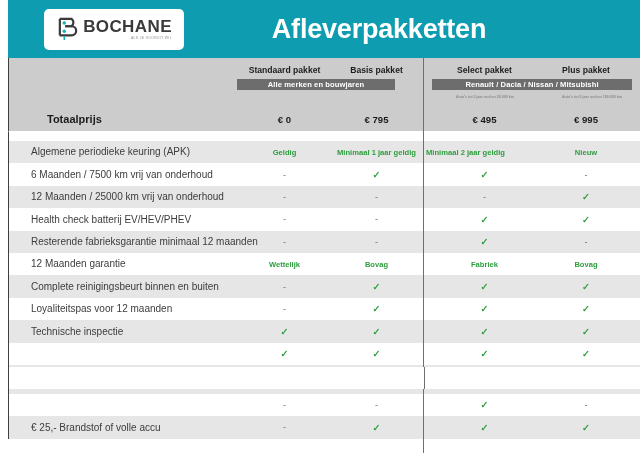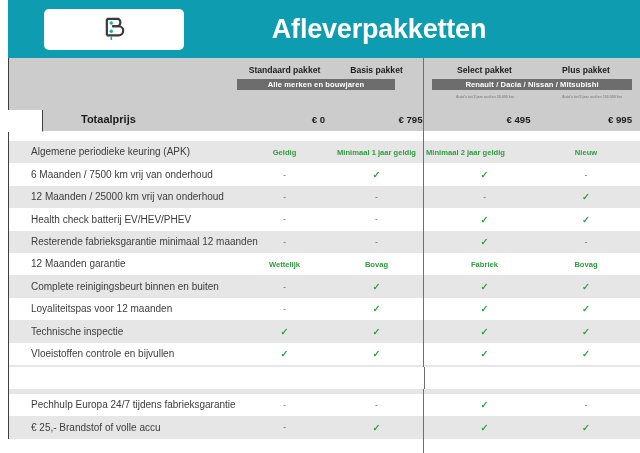--- a/index.html
+++ b/index.html
@@ -68,21 +68,21 @@
   }
   .subnote{
     position:absolute;top:35px;height:8px;
     font-size:3.6px;color:#8a8a8a;font-weight:bold;
     display:flex;align-items:center;justify-content:center;
     white-space:nowrap;
   }
 
   .totalrow{
     position:relative;height:21px;background:#cccccc;
-    border-left:1px solid #3f3f3f;border-bottom:1px solid #ffffff;margin-left:34px;
+    border-left:1px solid #3f3f3f;border-bottom:1px solid #ffffff;
   }
   .total-label{
     position:absolute;left:38px;top:3px;
     font-size:11px;font-weight:bold;color:#1b1b1b;
   }
   .total-val{
     position:absolute;top:4px;
     font-size:9.6px;font-weight:bold;color:#1b1b1b;text-align:center;
   }
 
@@ -132,20 +132,24 @@
     <div class="logo-box">
       <div class="logo-inner">
         <svg class="logo-mark" viewBox="0 0 24 28">
           <path d="M4 3 H17 A5 5 0 0 1 17 11 H10" fill="none" stroke="#3a3a3a" stroke-width="2.4"></path>
           <path d="M10 11 H17 A5 5 0 0 1 17 21 H4" fill="none" stroke="#3a3a3a" stroke-width="2.4"></path>
           <rect x="3" y="3" width="2.4" height="18" fill="#3a3a3a"></rect>
           <circle cx="9" cy="7.5" r="1.9" fill="#0fb3bd"></circle>
           <circle cx="9" cy="16.5" r="1.9" fill="#0fb3bd"></circle>
           <rect x="8.2" y="22" width="1.7" height="4" fill="#0fb3bd"></rect>
         </svg>
+        <div class="logo-text-wrap">
+          <div class="logo-word">BOCHANE</div>
+          <div class="logo-tag">ALS JE VOORUIT WIL</div>
+        </div>
       </div>
     </div>
     <div class="header-title">
       <span>Afleverpakketten</span>
     </div>
   </div>
 
   <div class="table">
 
     <div class="colhead">
@@ -261,21 +265,20 @@
             <span class="check">✓</span>
           </div>
           <div class="cell" style="left: 423px; width: 105px;">
             <span class="check">✓</span>
           </div>
           <div class="cell" style="left: 527px; width: 100px;">
             <span class="check">✓</span>
           </div>
         </div>
         <div class="row plain">
-          <div class="row-label">Vloeistoffen controle en bijvullen</div>
           <div class="cell" style="left: 223px; width: 105px;">
             <span class="check">✓</span>
           </div>
           <div class="cell" style="left: 320px; width: 95px;">
             <span class="check">✓</span>
           </div>
           <div class="cell" style="left: 423px; width: 105px;">
             <span class="check">✓</span>
           </div>
           <div class="cell" style="left: 527px; width: 100px;">
@@ -289,21 +292,20 @@
             <span class="check">✓</span>
           </div>
           <div class="cell" style="left: 423px; width: 105px;">
             <span class="check">✓</span>
           </div>
           <div class="cell" style="left: 527px; width: 100px;">
             <span class="check">✓</span>
           </div>
         </div>
         <div class="row plain">
-          <div class="row-label">Pechhulp Europa 24/7 tijdens fabrieksgarantie</div>
           <div class="cell dash" style="left: 223px; width: 105px;">-</div>
           <div class="cell dash" style="left: 320px; width: 95px;">-</div>
           <div class="cell" style="left: 423px; width: 105px;">
             <span class="check">✓</span>
           </div>
           <div class="cell dash" style="left: 527px; width: 100px;">-</div>
         </div>
         <div class="row alt">
           <div class="row-label">€ 25,- Brandstof of  volle accu</div>
           <div class="cell dash" style="left: 223px; width: 105px;">-</div>

